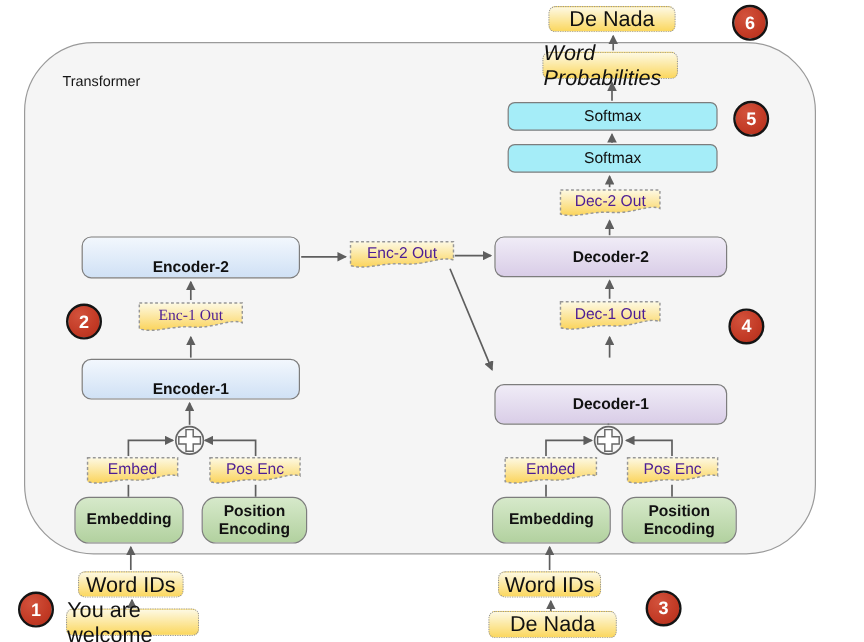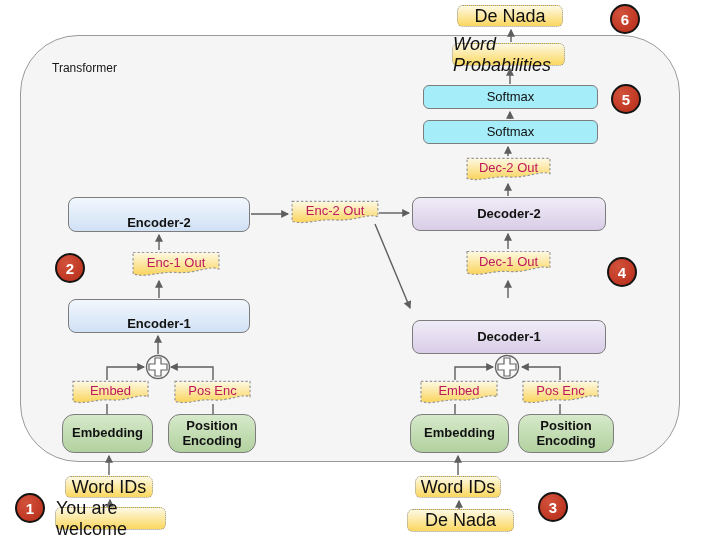--- a/index.html
+++ b/index.html
@@ -32,21 +32,21 @@
     background:linear-gradient(180deg,#fdf9e3 0%,#fbd75e 100%);
     display:flex;align-items:center;justify-content:center;
     font-size:18px;color:#111;z-index:3;
   }
   .lbl.italic{font-style:italic;}
 
   .tape{position:absolute;z-index:3;}
   .tape svg{position:absolute;left:0;top:0;width:100%;height:100%;overflow:visible;}
   .tape .tape-text{
     position:relative;z-index:2;display:flex;align-items:center;justify-content:center;
-    width:100%;height:100%;padding-bottom:5px;box-sizing:border-box;font-size:13px;color:#be185d;
+    width:100%;height:100%;padding-bottom:5px;box-sizing:border-box;font-size:13px;color:#4c1d95;
   }
 
   .badge{
     position:absolute;width:30px;height:30px;border-radius:50%;box-sizing:border-box;
     background:radial-gradient(circle at 35% 30%,#d2523c 0%,#c23a25 60%,#b02f1c 100%);
     border:2.5px solid #141414;color:#fff;font-weight:bold;font-size:15px;
     display:flex;align-items:center;justify-content:center;z-index:4;
   }
 
   .plus-node{position:absolute;width:26px;height:26px;z-index:3;}
@@ -57,21 +57,21 @@
   #box-decoder2 {left:412px;top:197px; width:194px;height:34px;}
   #box-decoder1 {left:412px;top:300px; width:194px;height:34px;margin-top:20px;}
   #box-softmax  {left:423px;top:85px;  width:175px;height:24px;}
   #box-linear   {left:423px;top:120px; width:175px;height:24px;}
   #box-embedding-l {left:62px; top:414px;width:91px;height:39px;}
   #box-posenc-l    {left:168px;top:414px;width:88px;height:39px;}
   #box-embedding-r {left:410px;top:414px;width:99px;height:39px;}
   #box-posenc-r    {left:518px;top:414px;width:96px;height:39px;}
 
   
-  #tape-enc1out  {left:132px;top:251px;width:88px;height:28px;}
+  #tape-enc1out  {left:115px;top:251px;width:88px;height:28px;font-family:Liberation Serif, serif;}
   #tape-enc2out  {left:291px;top:200px;width:88px;height:26px;}
   #tape-dec1out  {left:466px;top:250px;width:85px;height:28px;}
   #tape-dec2out  {left:466px;top:157px;width:85px;height:26px;}
   #tape-embed-l  {left:72px; top:380px;width:77px;height:26px;}
   #tape-posenc-l {left:174px;top:380px;width:77px;height:26px;}
   #tape-embed-r  {left:420px;top:380px;width:78px;height:26px;}
   #tape-posenc-r {left:522px;top:380px;width:77px;height:26px;}
 
   
   #lbl-denada-out{left:457px;top:5px;  width:106px;height:22px;}

